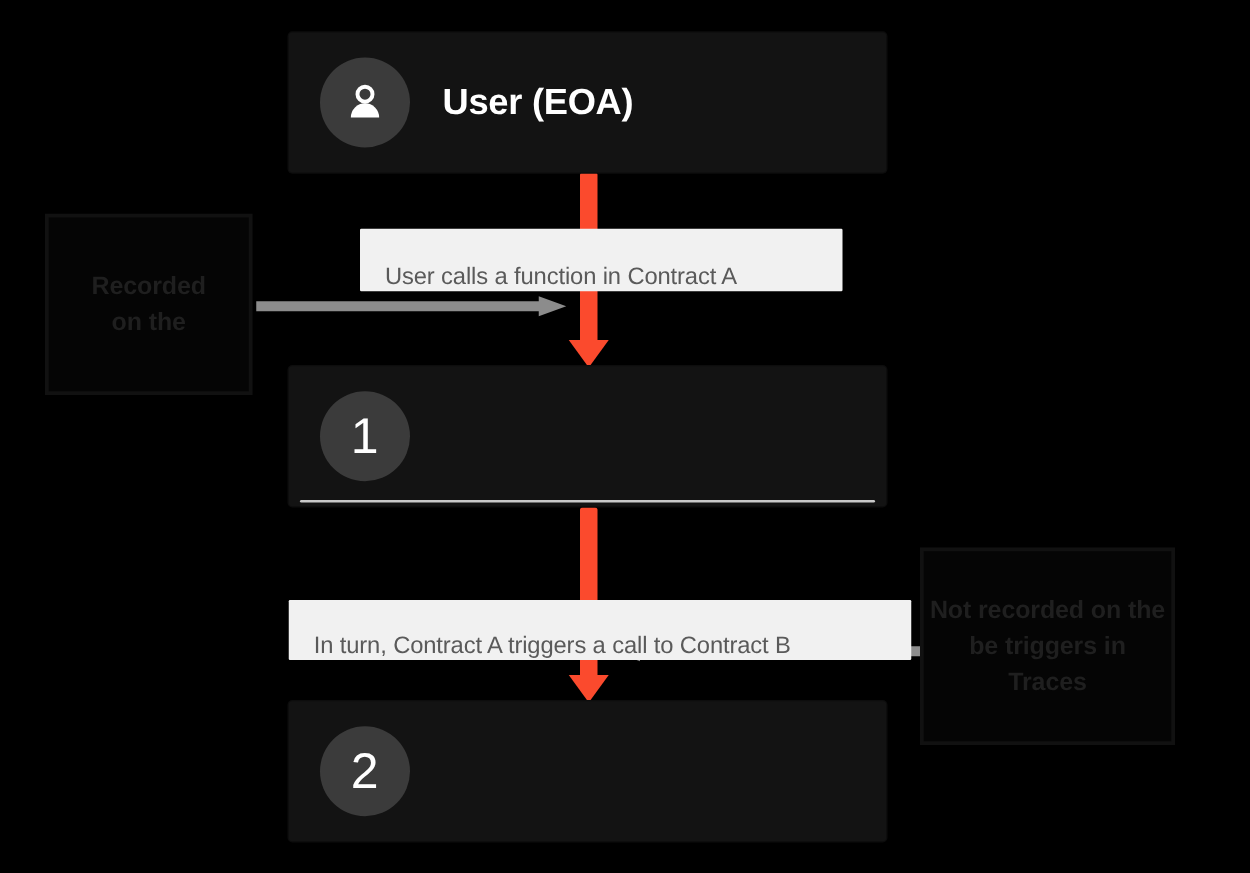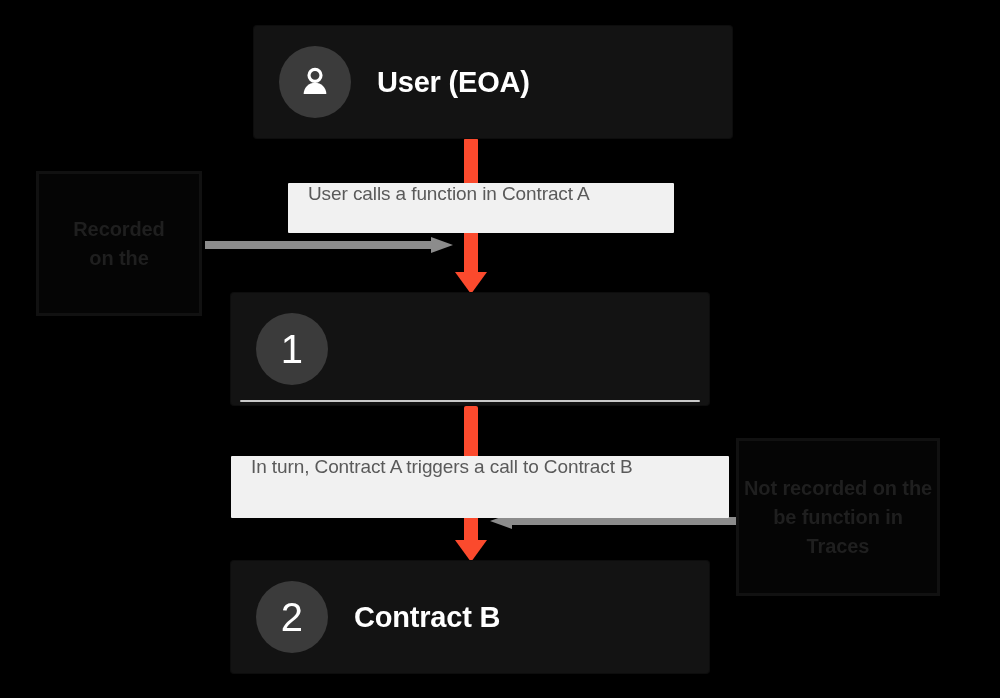--- a/index.html
+++ b/index.html
@@ -35,21 +35,21 @@
   .card.underlined::after {
     content: "";
     position: absolute;
     left: 9px;
     right: 9px;
     bottom: 3px;
     height: 2px;
     background: #c9c9c9;
     border-radius: 1px;
   }
-  #card-user    { top: 26px; margin-left: 23px; }
+  #card-user    { top: 26px; }
   #card-ca      { top: 293px; }
   #card-cb      { top: 561px; }
 
   .badge {
     width: 72px;
     height: 72px;
     margin-left: 25px;
     border-radius: 50%;
     background: #3b3b3b;
     display: flex;
@@ -102,39 +102,39 @@
   #conn-1 .head  { top: 134px; }
   #conn-2 { top: 406px; height: 160px; }
   #conn-2 .shaft { height: 138px; }
   #conn-2 .head  { top: 134px; }
 
   
   .chip {
     position: absolute;
     background: #f1f1f1;
     display: flex;
-    align-items: flex-start;
+    align-items: flex-end;
     z-index: 4;
     border-radius: 1px;
   }
   .chip span {
     color: #5a5a5a;
     font-size: 19px;
     font-weight: 400;
     letter-spacing: -0.1px;
     white-space: nowrap;
   }
   #chip-1 {
     left: 288px; top: 183px;
     width: 366px; height: 50px;
     padding-left: 20px;
   }
   #chip-2 {
-    left: 231px; top: 456px;
-    width: 478px; height: 62px;
+    left: 231px; top: 480px;
+    width: 478px; height: 48px;
     padding-left: 20px;
   }
 
   
   .note {
     position: absolute;
     background: #050505;
     border: 3px solid #111111;
     box-sizing: border-box;
     display: flex;
@@ -220,35 +220,34 @@
   <div class="card underlined" id="card-ca">
     <div class="badge">
       <span class="badge-num">1</span>
     </div>
   </div>
 
   <div class="card" id="card-cb">
     <div class="badge">
       <span class="badge-num">2</span>
     </div>
-    <div class="card-title">Contract B</div>
   </div>
 
   <div class="chip" id="chip-1">
     <span>User calls a function in Contract A</span>
   </div>
 
   <div class="chip" id="chip-2">
     <span>In turn, Contract A triggers a call to Contract B</span>
   </div>
 
   <div class="note" id="note-left">
     <span>Recorded</span>
     <span>on the</span>
   </div>
 
   <div class="note" id="note-right">
     <span>Not recorded on the</span>
-    <span>be function in</span>
+    <span>be triggers in</span>
     <span>Traces</span>
   </div>
 
 </div>
 
 </body></html>

